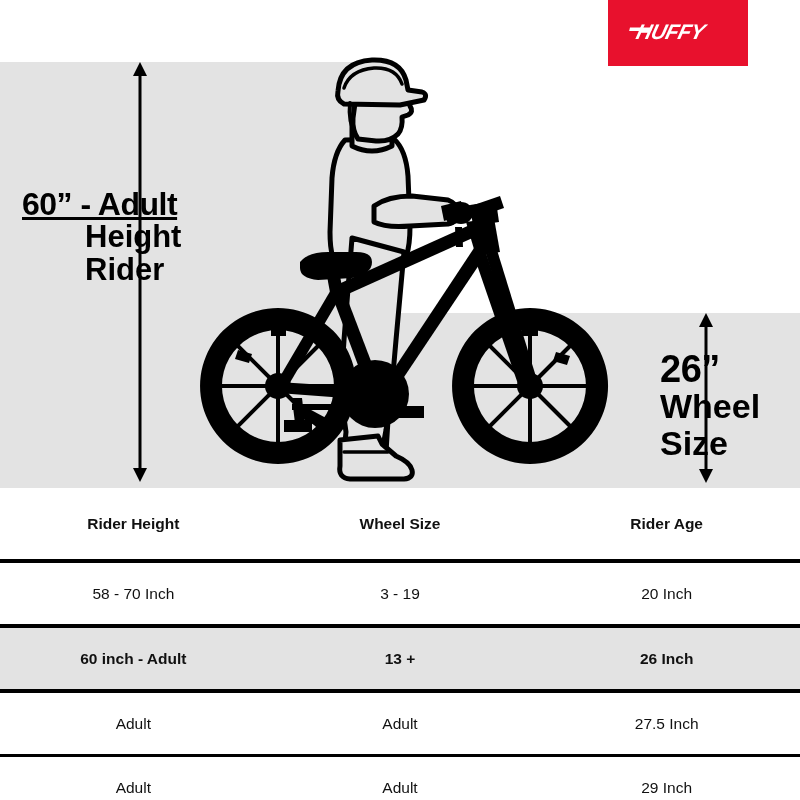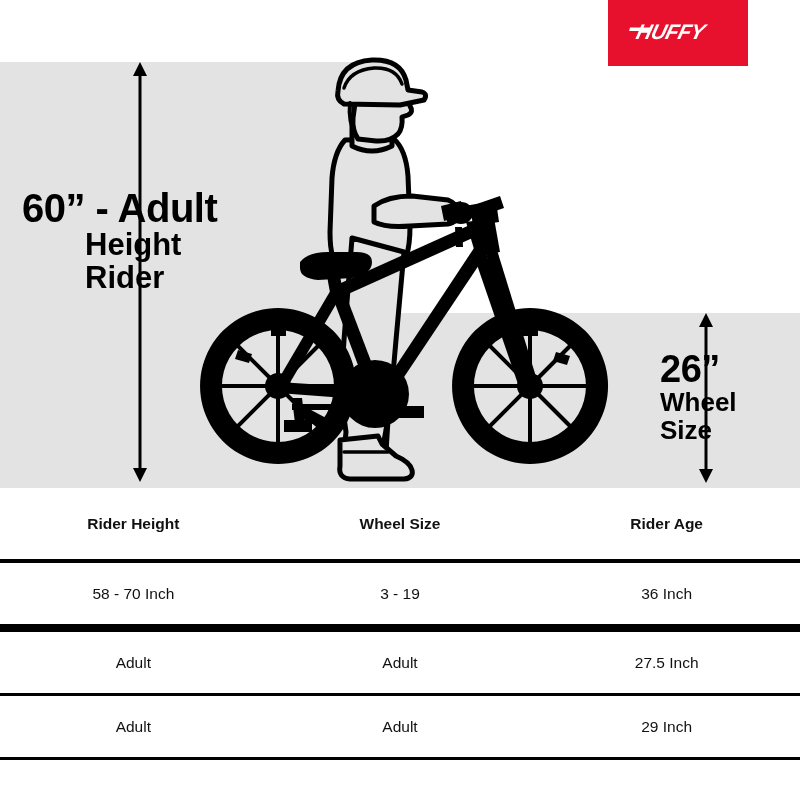--- a/index.html
+++ b/index.html
@@ -65,30 +65,30 @@
     font-weight: bold;
     line-height: 1.08;
     white-space: nowrap;
   }
 
   #callout-height {
     left: 22px;
     top: 188px;
     text-align: left;
   }
-  #callout-height .big { font-size: 40px; }
+  #callout-height .big { font-size: 32px; text-decoration: underline; }
   #callout-height .sub { font-size: 31px; margin-left: 63px; }
 
   #callout-wheel {
     left: 660px;
     top: 350px;
     text-align: left;
   }
   #callout-wheel .big { font-size: 38px; }
-  #callout-wheel .sub { font-size: 26px; }
+  #callout-wheel .sub { font-size: 34px; }
 
   
   #illustration {
     position: absolute;
     left: 0;
     top: 0;
     width: 800px;
     height: 488px;
   }
 
@@ -348,25 +348,30 @@
       <div class="tcell">Rider Height</div>
       <div class="tcell">Wheel Size</div>
       <div class="tcell">Rider Age</div>
     </div>
 
     <div class="rule thick"></div>
 
     <div class="trow body">
       <div class="tcell">58 - 70 Inch</div>
       <div class="tcell">3 - 19</div>
-      <div class="tcell">36 Inch</div>
+      <div class="tcell">20 Inch</div>
     </div>
 
     <div class="rule thick"></div>
 
+    <div class="trow body highlight">
+      <div class="tcell">60 inch - Adult</div>
+      <div class="tcell">13 +</div>
+      <div class="tcell">26 Inch</div>
+    </div>
 
     <div class="rule thick"></div>
 
     <div class="trow body">
       <div class="tcell">Adult</div>
       <div class="tcell">Adult</div>
       <div class="tcell">27.5 Inch</div>
     </div>
 
     <div class="rule medium"></div>

